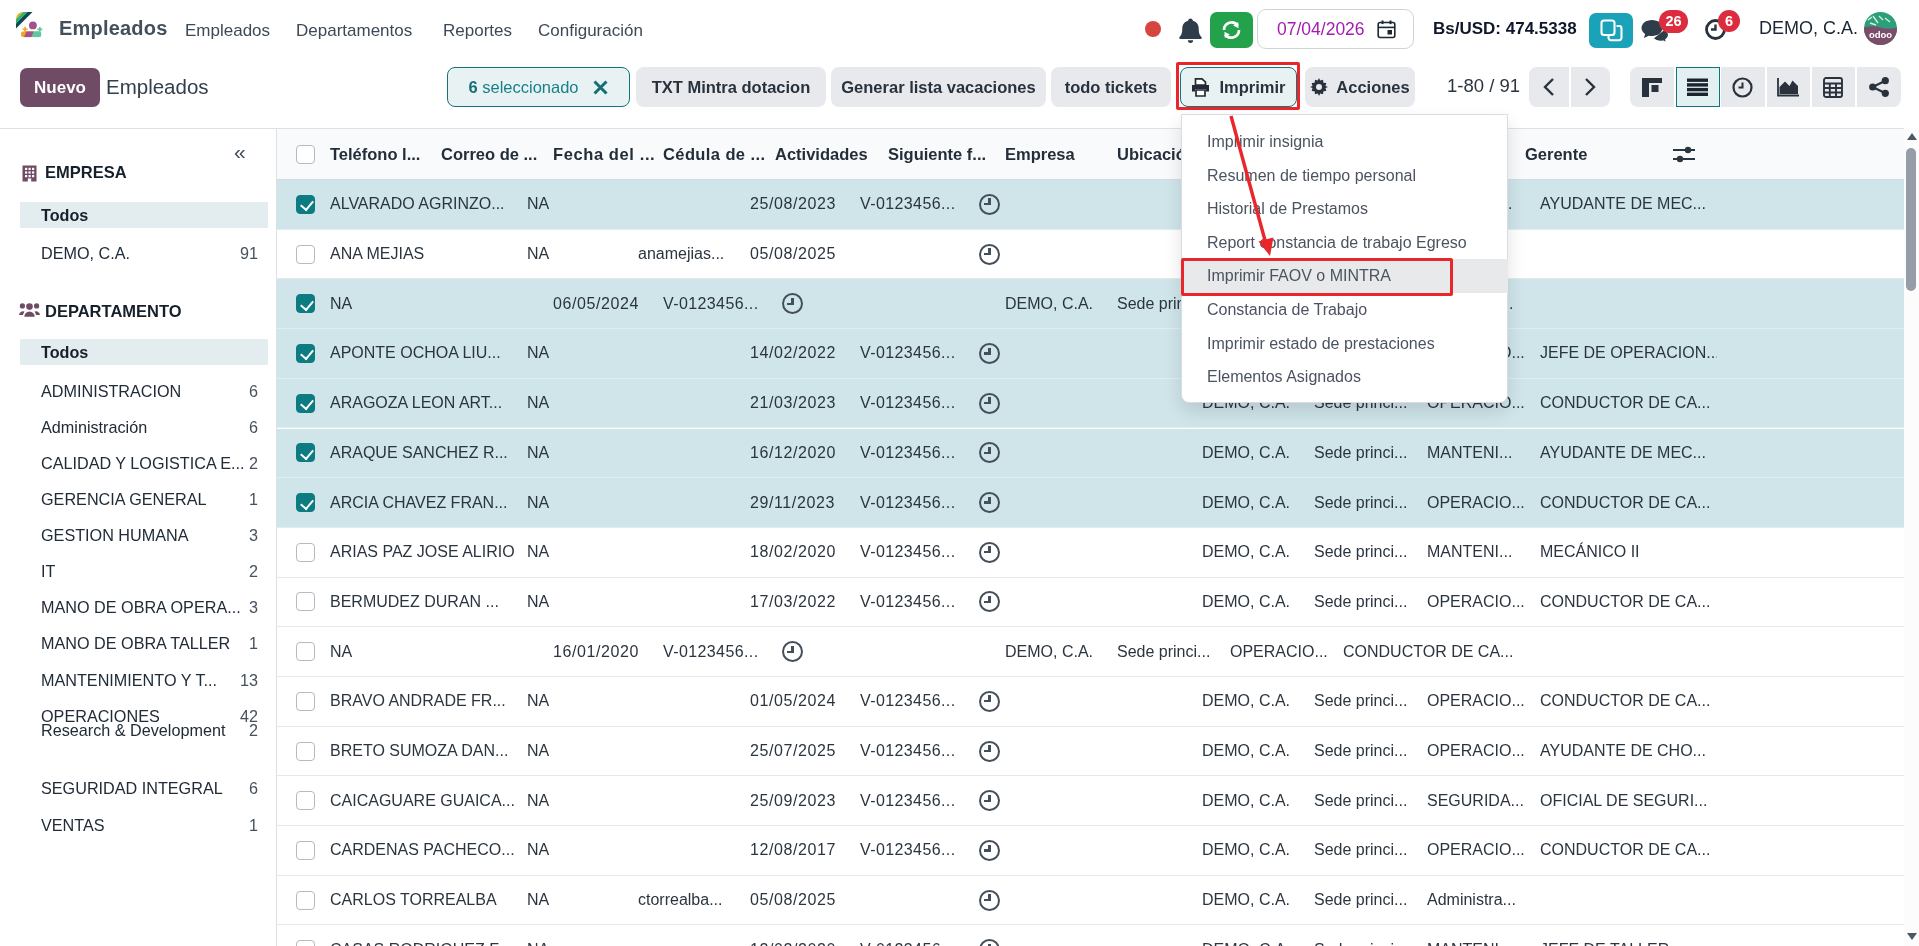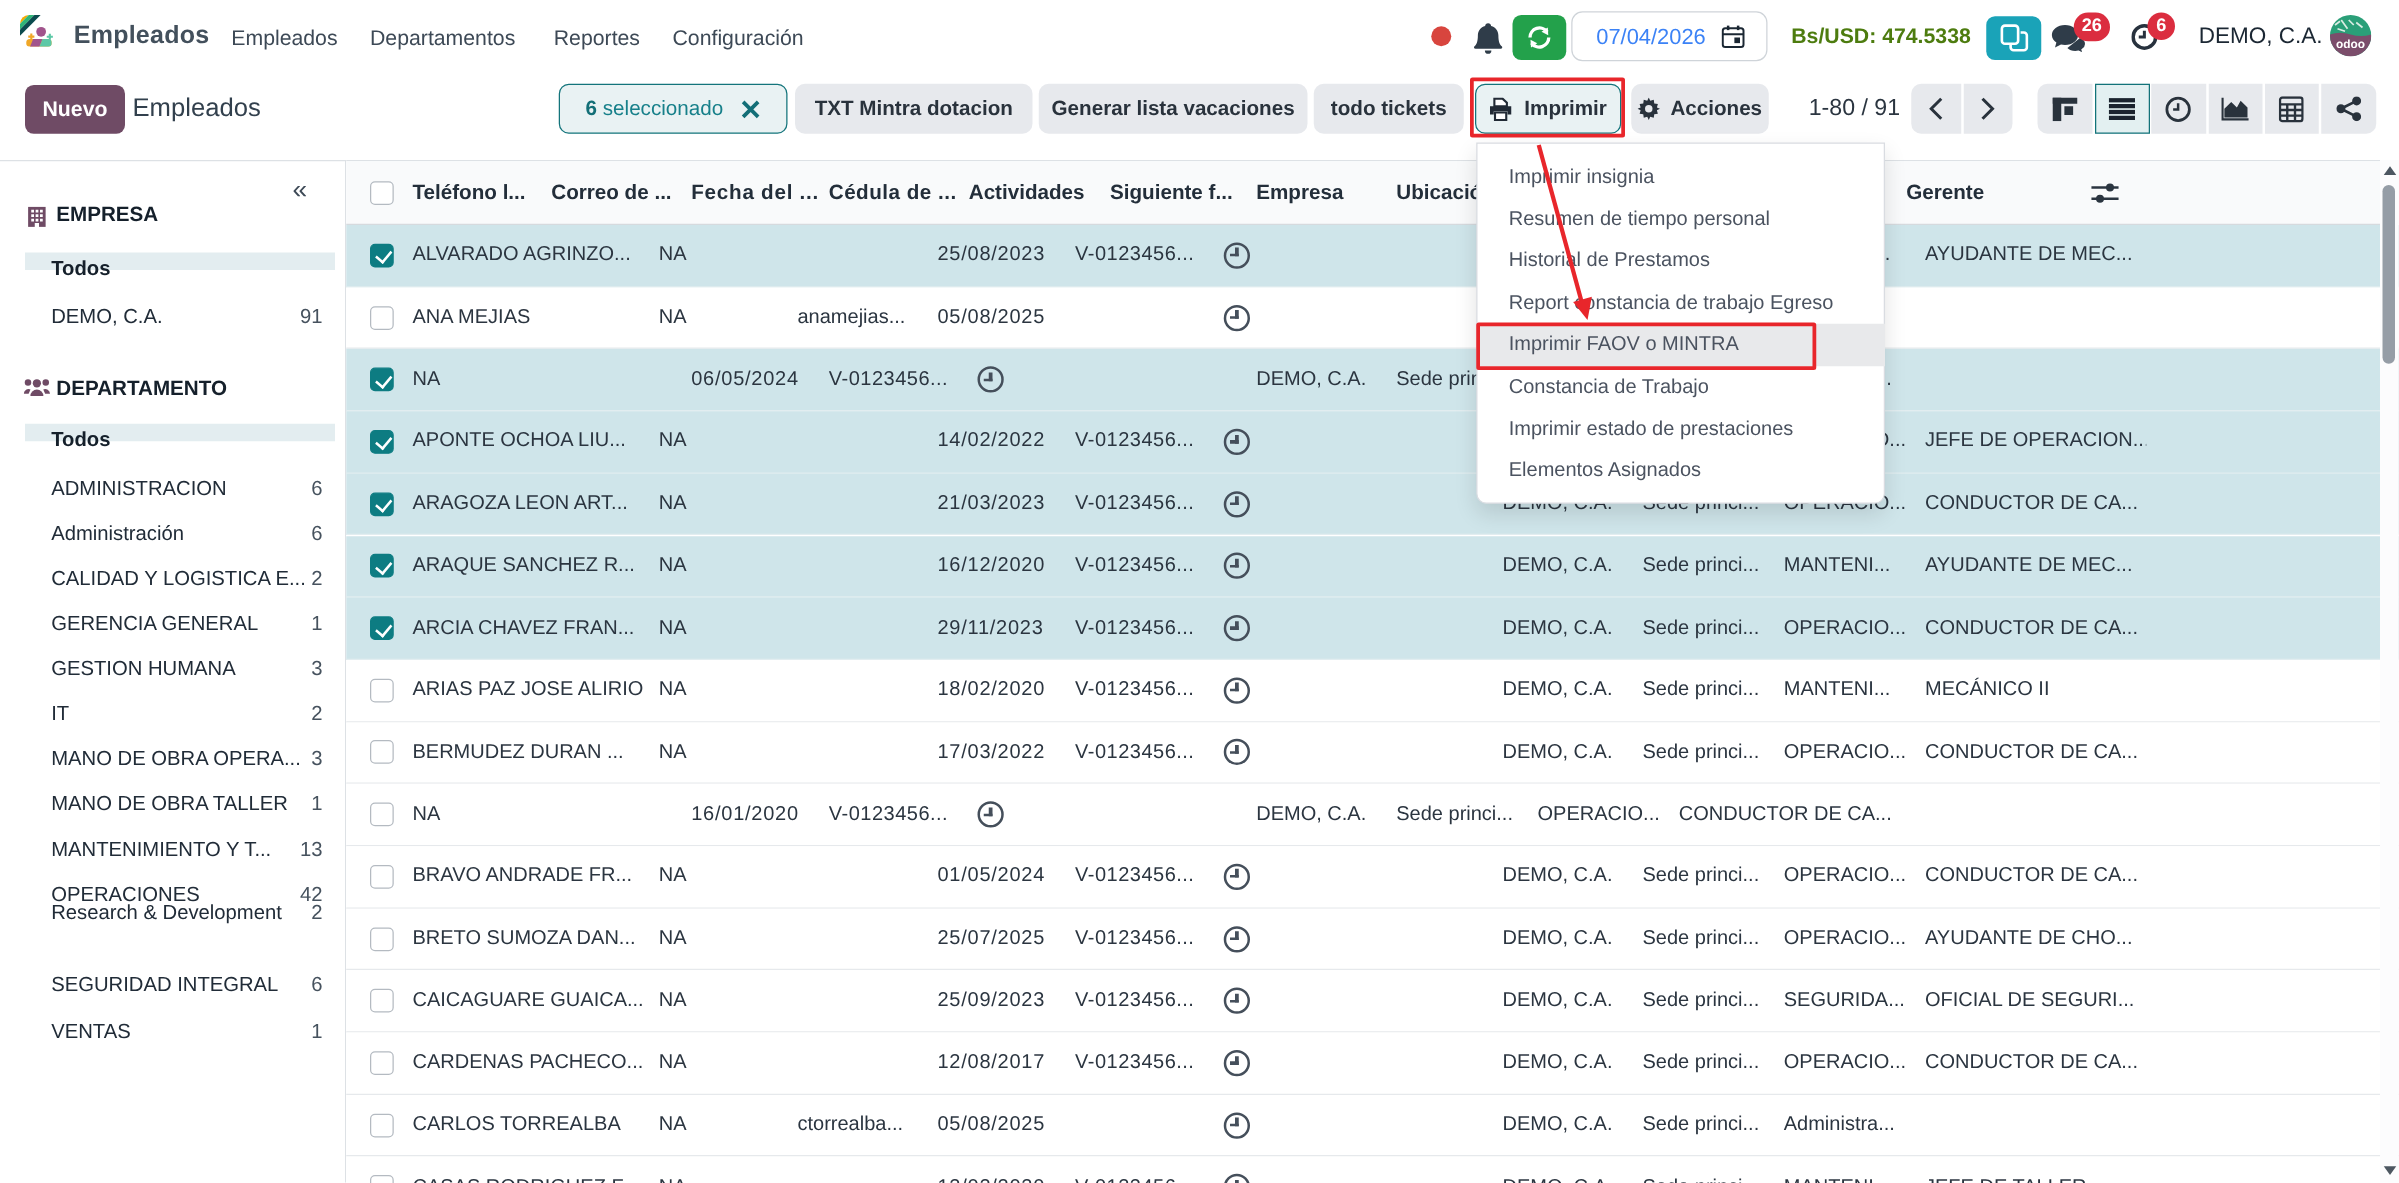--- a/index.html
+++ b/index.html
@@ -11,21 +11,21 @@
 .brandtxt { position:absolute; left:59px; top:17px; font-size:20px; font-weight:700; color:#43505c; letter-spacing:0.2px; }
 .navitem { position:absolute; top:21px; font-size:17px; color:#3d4956; }
 
 .btn { position:absolute; top:67px; height:40px; border-radius:8px; background:#e7e9ed;
   color:#29323c; font-size:16.5px; font-weight:700; display:flex; align-items:center;
   justify-content:center; white-space:nowrap; }
 .btn-outline { background:#e9f2f3; border:1.5px solid #13747b; }
 
 #sidebar { position:absolute; left:0; top:128px; width:277px; height:818px; background:#fff;
   border-top:1px solid #dde1e5; border-right:1px solid #dde1e5; }
-.sitem { position:absolute; left:20px; width:248px; height:14px; line-height:26px;
+.sitem { position:absolute; left:20px; width:248px; height:26px; line-height:26px;
   font-size:16.2px; color:#212c38; padding-left:21px; }
 .scount { position:absolute; right:10px; top:0; color:#46525e; }
 .shead { position:absolute; left:45px; font-size:16.5px; font-weight:700; color:#15202b; }
 
 #table { position:absolute; left:277px; top:128px; width:1627px; height:818px; background:#fff;
   border-top:1px solid #dde1e5; }
 .hrow { position:absolute; left:0; top:0; width:1627px; height:51px; background:#f9fafb;
   border-bottom:1px solid #d6dade; display:flex; font-weight:700; font-size:16.5px; color:#232e3a; }
 .row { position:absolute; left:0; width:1817px; height:49.7px; border-bottom:1px solid #e6e9ec;
   display:flex; font-size:16px; color:#2b3540; background:#fff; }
@@ -95,29 +95,29 @@
     <path d="M9.5 22.5 h5 a2.5 2.6 0 0 1 -5 0 z" fill="#2f3c49"></path>
   </svg>
   <div class="abs" style="left:1210px;top:12px;width:43px;height:36px;border-radius:7px;background:#23a14b"></div>
   <svg class="abs" style="left:1220px;top:19px" width="23" height="22" viewBox="0 0 23 22">
     <path d="M19 11 a7.6 7.6 0 0 1 -13.8 4.4" fill="none" stroke="#fff" stroke-width="2.7"></path>
     <path d="M4 11 a7.6 7.6 0 0 1 13.8 -4.4" fill="none" stroke="#fff" stroke-width="2.7"></path>
     <polygon points="18.2,3 18.6,9.2 13.2,6.4" fill="#fff"></polygon>
     <polygon points="4.8,19 4.4,12.8 9.8,15.6" fill="#fff"></polygon>
   </svg>
   <div class="abs" style="left:1257px;top:9px;width:157px;height:40px;background:#fff;border:1px solid #cfd4d9;border-radius:9px"></div>
-  <div class="abs" style="left:1277px;top:19px;font-size:17.5px;color:#3b82f6">07/04/2026</div>
+  <div class="abs" style="left:1277px;top:19px;font-size:17.5px;color:#a21caf">07/04/2026</div>
   <svg class="abs" style="left:1377px;top:20px" width="19" height="19" viewBox="0 0 19 19">
     <rect x="1.2" y="2.5" width="16.6" height="15" rx="2" fill="none" stroke="#1b2733" stroke-width="1.6"></rect>
     <line x1="1.2" y1="7.4" x2="17.8" y2="7.4" stroke="#1b2733" stroke-width="1.6"></line>
     <rect x="4.5" y="0.5" width="2" height="3.6" fill="#1b2733"></rect>
     <rect x="12.5" y="0.5" width="2" height="3.6" fill="#1b2733"></rect>
     <rect x="10.5" y="10" width="4.5" height="4.5" fill="#1b2733"></rect>
   </svg>
-  <div class="abs" style="left:1433px;top:19px;font-size:17px;font-weight:700;color:#4d7c0f">Bs/USD: 474.5338</div>
+  <div class="abs" style="left:1433px;top:19px;font-size:17px;font-weight:700;color:#0f172a">Bs/USD: 474.5338</div>
   <div class="abs" style="left:1589px;top:13px;width:44px;height:35px;border-radius:7px;background:#1aa3b8"></div>
   <svg class="abs" style="left:1600px;top:19px" width="23" height="23" viewBox="0 0 23 23">
     <rect x="1.5" y="1.5" width="13" height="14.5" rx="2.5" fill="none" stroke="#fff" stroke-width="2.1"></rect>
     <path d="M8.5 16 v2.8 a2.4 2.4 0 0 0 2.4 2.4 h8.2 a2.4 2.4 0 0 0 2.4 -2.4 v-9.4 a2.4 2.4 0 0 0 -2.4 -2.4 h-2.6" fill="none" stroke="#fff" stroke-width="2.1"></path>
   </svg>
   <svg class="abs" style="left:1640px;top:19px" width="30" height="26" viewBox="0 0 30 26">
     <path d="M12 1 c6 0 10.5 3.6 10.5 8 c0 4.4 -4.5 8 -10.5 8 c-1.1 0 -2.2 -.1 -3.2 -.35 l-4.8 2.35 l1.1 -4 c-2.2 -1.5 -3.6 -3.6 -3.6 -6 c0 -4.4 4.5 -8 10.5 -8 z" fill="#2f3c49"></path>
     <path d="M24.5 11 c2.5 1 4.2 2.9 4.2 5.1 c0 1.9 -1.1 3.5 -2.9 4.7 l.9 3.2 l-3.9 -1.9 c-.8 .2 -1.7 .3 -2.6 .3 c-2.8 0 -5.3 -1 -6.8 -2.6" fill="#2f3c49" stroke="#fff" stroke-width="1.4"></path>
   </svg>
   <div class="abs" style="left:1659px;top:10px;min-width:29px;height:23px;border-radius:12px;background:#db2d3f;color:#fff;font-size:14.5px;font-weight:700;text-align:center;line-height:23px;padding:0 5px">26</div>

